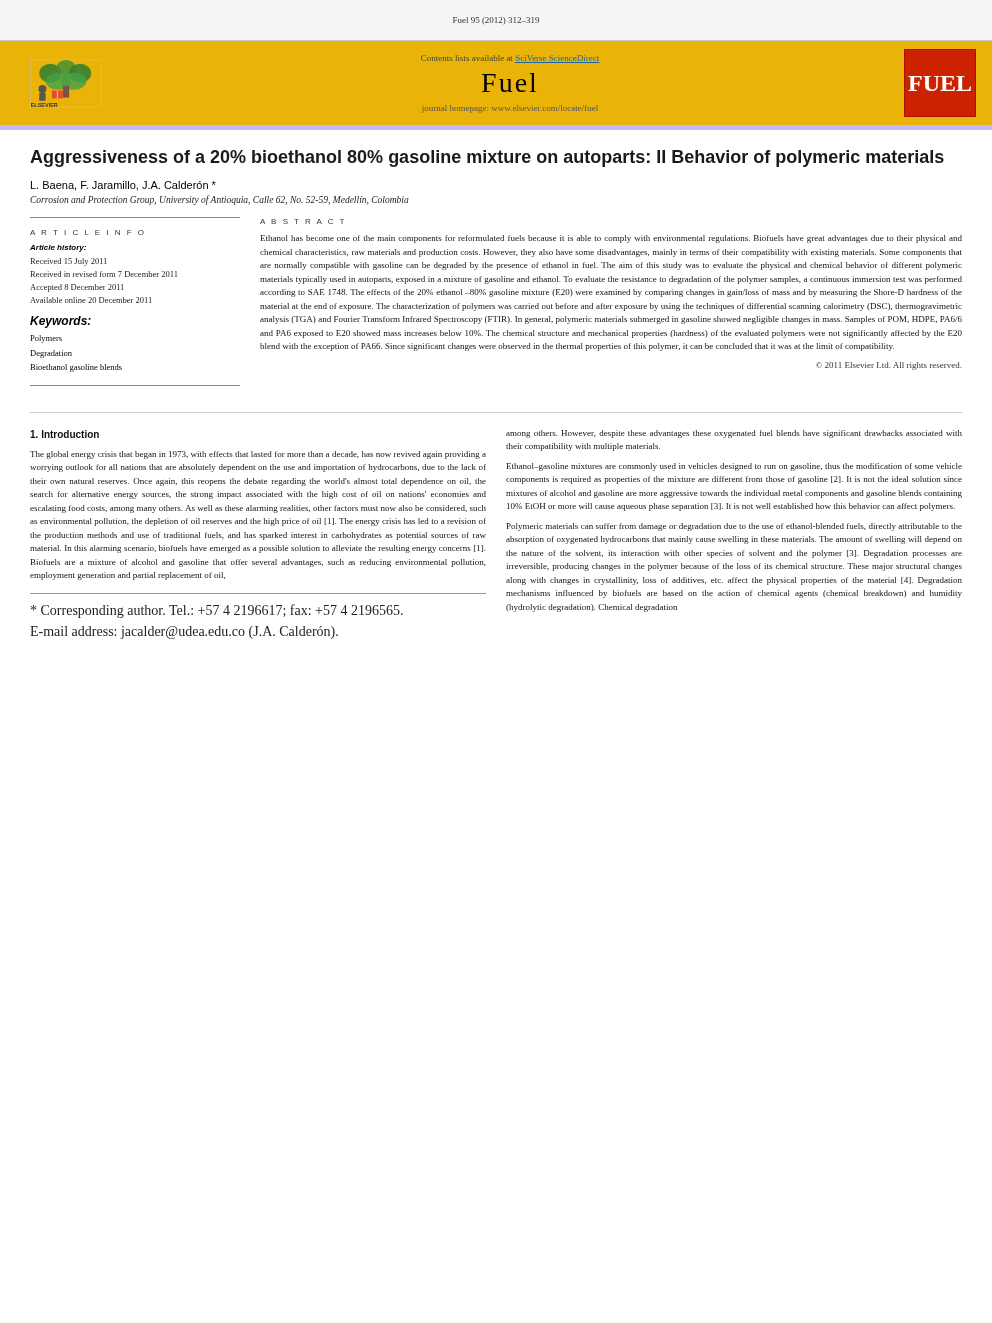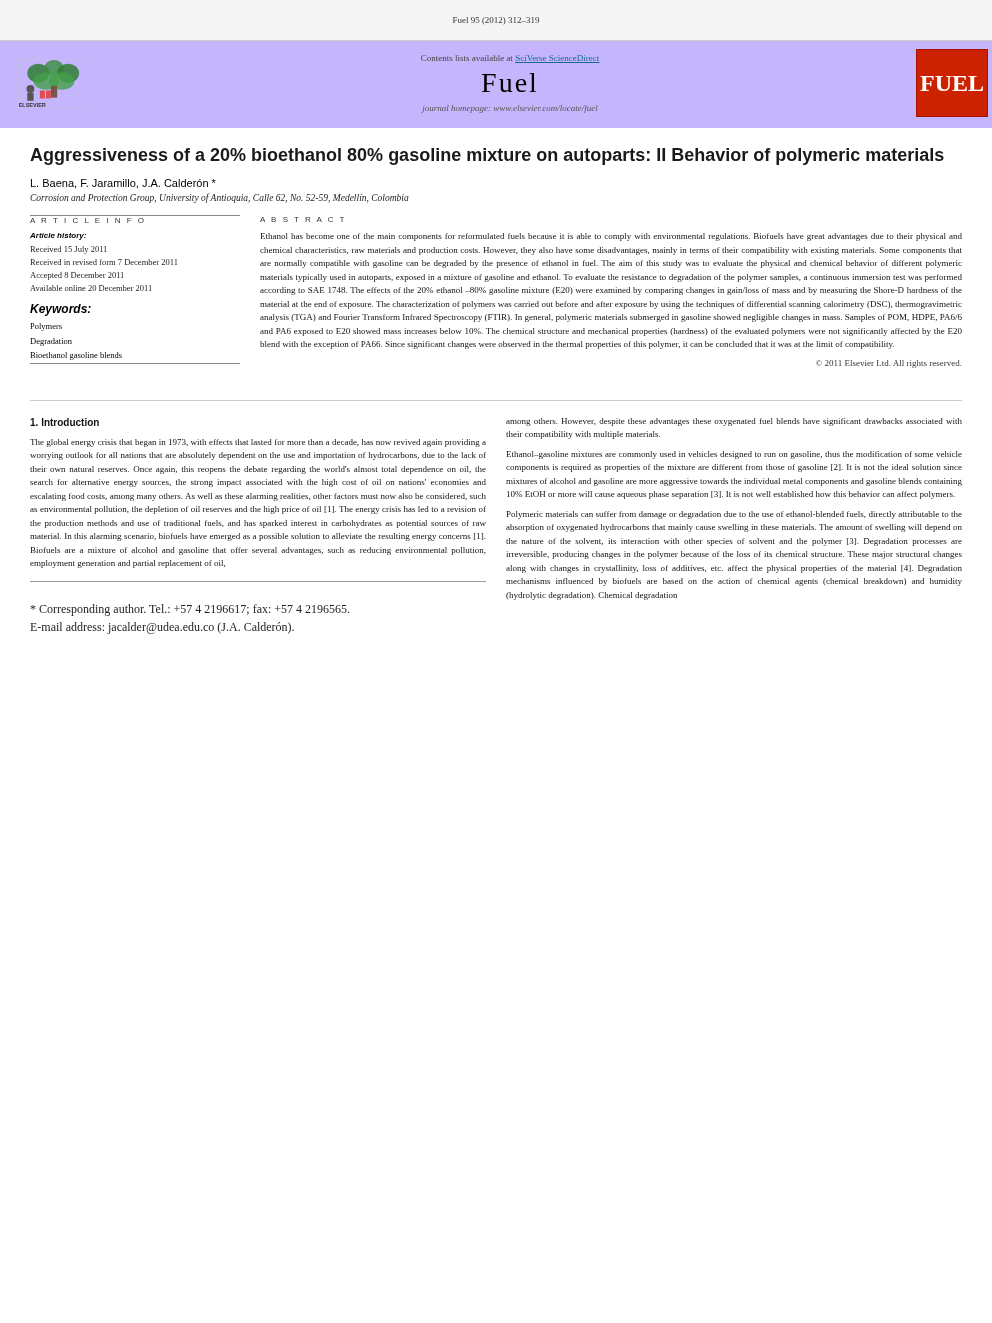--- a/index.html
+++ b/index.html
@@ -19,23 +19,23 @@
       text-align: center;
       padding: 15px 0;
       font-size: 9px;
       color: #333;
     }
 
     
     .journal-header {
       display: flex;
       align-items: center;
-      border-bottom: 3px solid #c4b5fd;
-      padding: 8px 4px;
-      background: #c4b5fd;
+      border-bottom: 5px solid #c4b5fd;
+      padding: 8px 16px;
+      background: #eab308;
     }
     .journal-logo-left {
       width: 100px;
       display: flex;
       flex-direction: column;
       align-items: center;
     }
     .journal-title-center {
       flex: 1;
       text-align: center;
@@ -43,21 +43,20 @@
     .journal-name {
       font-size: 28px;
       font-family: 'Times New Roman', serif;
       color: #000;
       letter-spacing: 2px;
     }
     .journal-homepage {
       font-size: 9px;
       color: #555;
       margin-top: 4px;
-      font-style: italic;
     }
 
     
     .main-content {
       padding: 16px 30px 12px 30px;
     }
 
     
     .article-title {
       font-size: 18px;
@@ -94,22 +93,22 @@
     }
 
     .right-col {
       flex: 1;
     }
 
     
     .info-box {
       border-top: 1px solid #888;
       border-bottom: 1px solid #888;
-      padding: 0 0;
-      margin-bottom: 22px;
+      padding: 10px 0;
+      margin-bottom: 12px;
     }
     .info-box-title {
       font-size: 8px;
       letter-spacing: 2px;
       font-family: Arial, sans-serif;
       color: #333;
       text-transform: uppercase;
       margin-bottom: 6px;
     }
     .info-section-title {
@@ -190,23 +189,23 @@
     .body-para {
       margin-bottom: 6px;
       font-size: 9px;
       line-height: 1.5;
       text-align: justify;
     }
 
     
     .footnote-area {
       border-top: 1px solid #999;
-      padding-top: 18px;
+      padding-top: 6px;
       margin-top: 10px;
-      font-size: 12px;
+      font-size: 14px;
       line-height: 1.5;
       color: #222;
     }
 
     
     .bottom-meta {
       margin-top: 8px;
       font-size: 8px;
       color: #333;
       line-height: 1.6;

